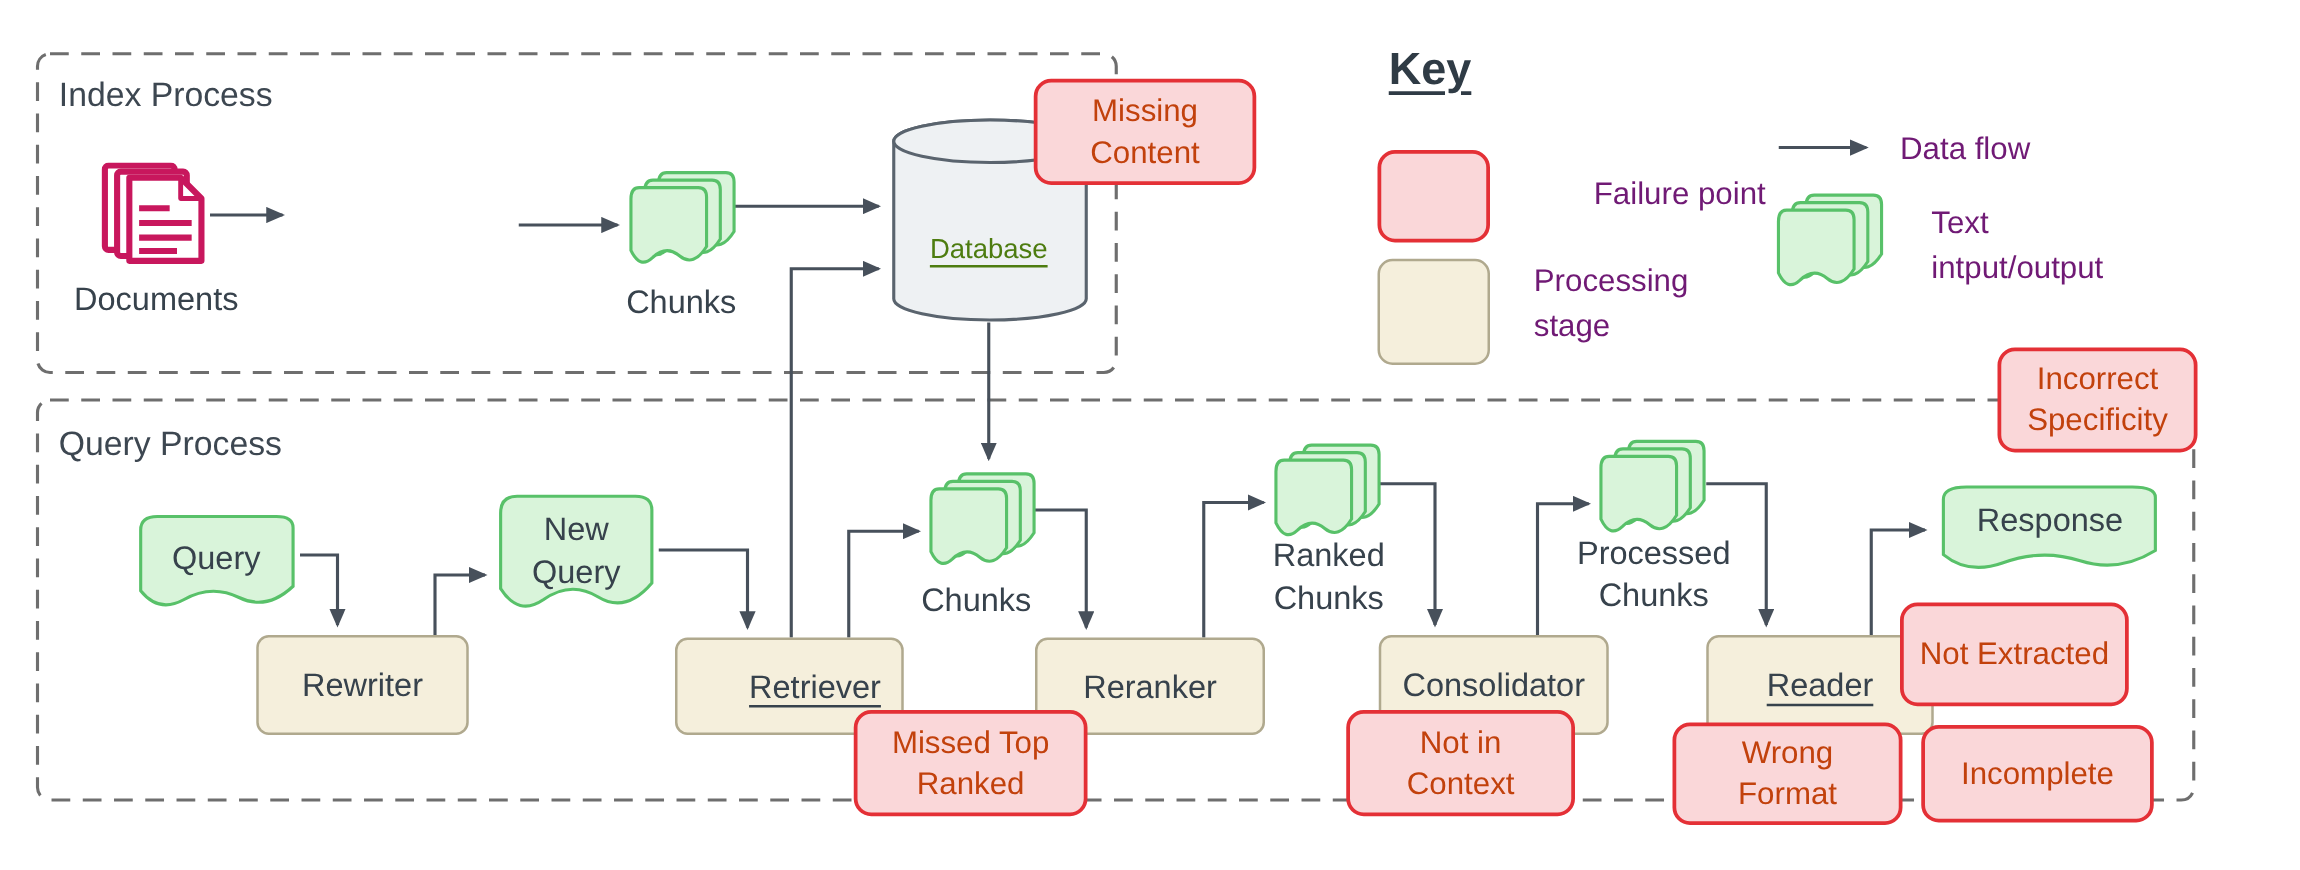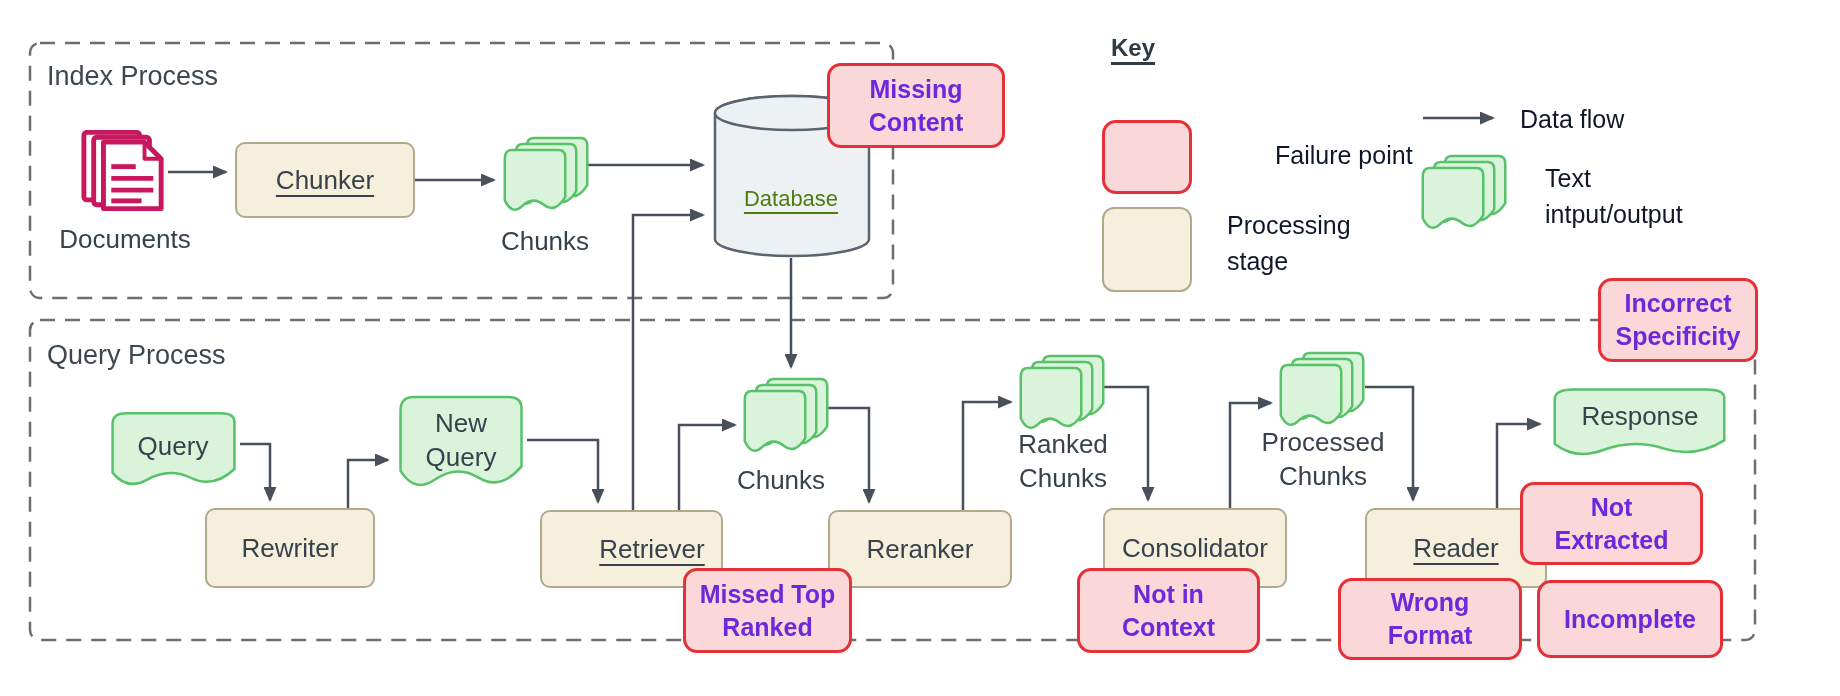--- a/index.html
+++ b/index.html
@@ -10,36 +10,36 @@
   svg.layer{position:absolute;left:0;top:0;z-index:2;}
   .proc-label{position:absolute;font-size:27px;color:#3d4751;z-index:6;}
   .stage{
     position:absolute;background:#f5efdc;border:2px solid #b0a98e;border-radius:10px;
     display:flex;align-items:center;justify-content:center;
     font-size:26px;color:#37424c;z-index:10;box-sizing:border-box;text-align:center;
   }
   .stage.u, .u-text{text-decoration:underline;text-underline-offset:6px;text-decoration-thickness:2px;}
   .fail{
     position:absolute;background:#fad7d9;border:3px solid #e43036;border-radius:14px;
-    color:#6d28d9;display:flex;align-items:center;justify-content:center;text-align:center;
-    font-size:25px;line-height:1.32;z-index:30;box-sizing:border-box;padding:4px 12px;font-weight:bold;
+    color:#c2410c;display:flex;align-items:center;justify-content:center;text-align:center;
+    font-size:25px;line-height:1.32;z-index:30;box-sizing:border-box;padding:4px 12px;
   }
   .shape{position:absolute;z-index:10;}
   .node-label{
     position:absolute;font-size:26px;color:#37424c;text-align:center;
     line-height:1.3;z-index:12;transform:translateX(-50%);white-space:nowrap;
   }
   .node-label.wrap{white-space:normal;}
   .db-label{
     position:absolute;left:712px;top:186px;width:158px;text-align:center;
     font-size:22px;color:#4d7c0f;z-index:12;
   }
-  .legend-text{position:absolute;font-size:25px;color:#0f172a;z-index:12;line-height:1.45;}
+  .legend-text{position:absolute;font-size:25px;color:#701a75;z-index:12;line-height:1.45;}
   .key-title{
-    position:absolute;left:1111px;top:34px;font-size:24px;font-weight:bold;color:#2f3b45;
+    position:absolute;left:1111px;top:34px;font-size:36px;font-weight:bold;color:#2f3b45;
     text-decoration:underline;text-underline-offset:6px;text-decoration-thickness:3px;z-index:12;text-align:right;
   }
   .swatch-fail{
     position:absolute;left:1102px;top:120px;width:90px;height:74px;z-index:10;
     background:#fad7d9;border:3px solid #e43036;border-radius:14px;box-sizing:border-box;
   }
   .swatch-stage{
     position:absolute;left:1102px;top:207px;width:90px;height:85px;z-index:10;
     background:#f5efdc;border:2px solid #b0a98e;border-radius:12px;box-sizing:border-box;
   }
@@ -99,23 +99,20 @@
     </g>
     <g stroke="#c8175d" stroke-width="5">
       <line x1="32" y1="37" x2="57" y2="37"></line>
       <line x1="32" y1="49" x2="75" y2="49"></line>
       <line x1="32" y1="61" x2="75" y2="61"></line>
       <line x1="32" y1="72" x2="63" y2="72"></line>
     </g>
   </svg>
   <div class="node-label" style="left:125px;top:223px;">Documents</div>
 
-  <div class="stage u" style="left:235px;top:142px;width:180px;height:76px;">
-    <span>Chunker</span>
-  </div>
 
   <svg class="shape" style="left:502px;top:132px;" width="88" height="88" viewBox="0 0 88 88">
     <use href="#docshape" x="22" y="0" width="66" height="76"></use>
     <use href="#docshape" x="11" y="6" width="66" height="76"></use>
     <use href="#docshape" x="0" y="12" width="66" height="76"></use>
   </svg>
   <div class="node-label" style="left:545px;top:225px;">Chunks</div>
 
   <svg class="shape" style="left:712px;top:93px;" width="160" height="168" viewBox="0 0 160 168">
     <path d="M3,20 A77,17 0 0 1 157,20 V146 A77,17 0 0 1 3,146 Z" fill="#eef1f3" stroke="#5a646e" stroke-width="2.5"></path>
@@ -174,21 +171,21 @@
     <span>Reader</span>
   </div>
 
   <svg class="shape" style="left:1547px;top:383px;" width="185" height="82" viewBox="0 0 185 82">
     <use href="#docshape" x="0" y="0" width="185" height="82"></use>
   </svg>
   <div class="node-label" style="left:1640px;top:400px;">Response</div>
 
   <div class="fail" style="left:827px;top:63px;width:178px;height:85px;">Missing Content</div>
   <div class="fail" style="left:1598px;top:278px;width:160px;height:84px;">Incorrect Specificity</div>
-  <div class="fail" style="left:683px;top:568px;width:169px;height:85px;">Missed Top Ranked</div>
+  <div class="fail" style="left:683px;top:568px;width:187px;height:85px;">Missed Top Ranked</div>
   <div class="fail" style="left:1077px;top:568px;width:183px;height:85px;">Not in Context</div>
   <div class="fail" style="left:1520px;top:482px;width:183px;height:83px;">Not Extracted</div>
   <div class="fail" style="left:1338px;top:578px;width:184px;height:82px;">Wrong Format</div>
   <div class="fail" style="left:1537px;top:580px;width:186px;height:78px;">Incomplete</div>
 
   <div class="key-title">Key</div>
   <div class="swatch-fail"></div>
   <div class="legend-text" style="left:1227px;top:137px;margin-left:48px;">Failure point</div>
   <div class="swatch-stage"></div>
   <div class="legend-text" style="left:1227px;top:207px;width:180px;">Processing stage</div>

